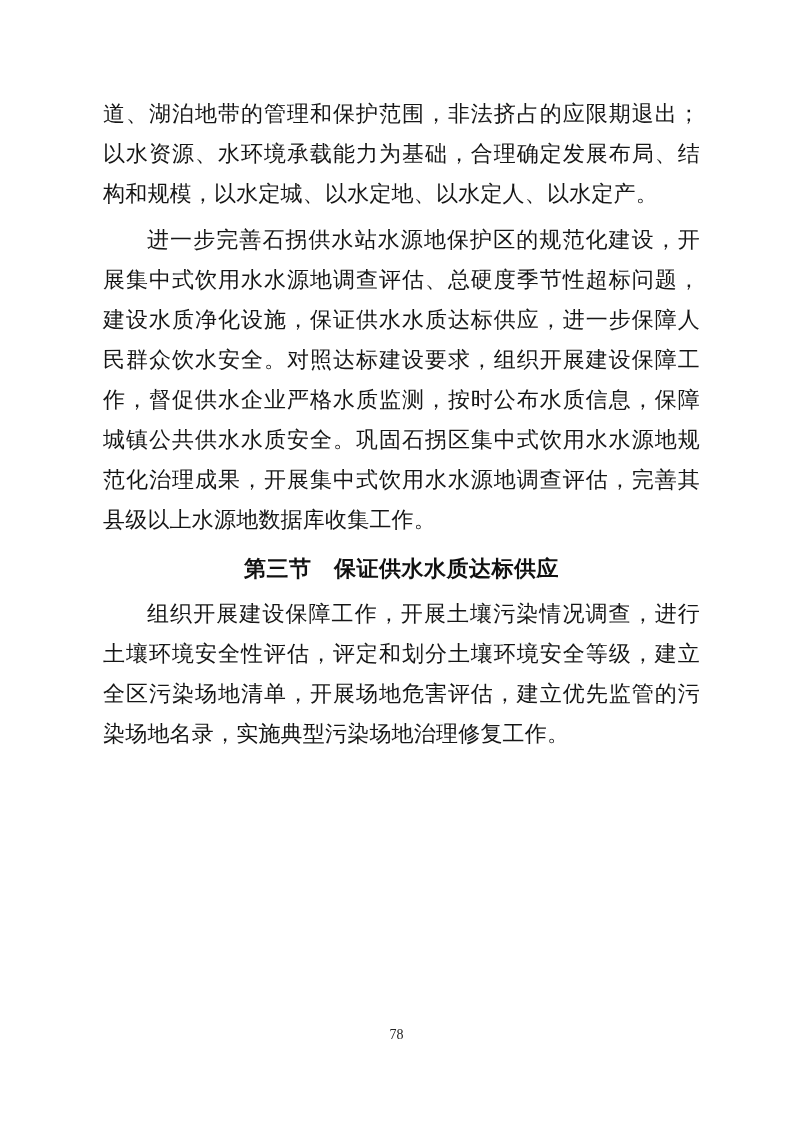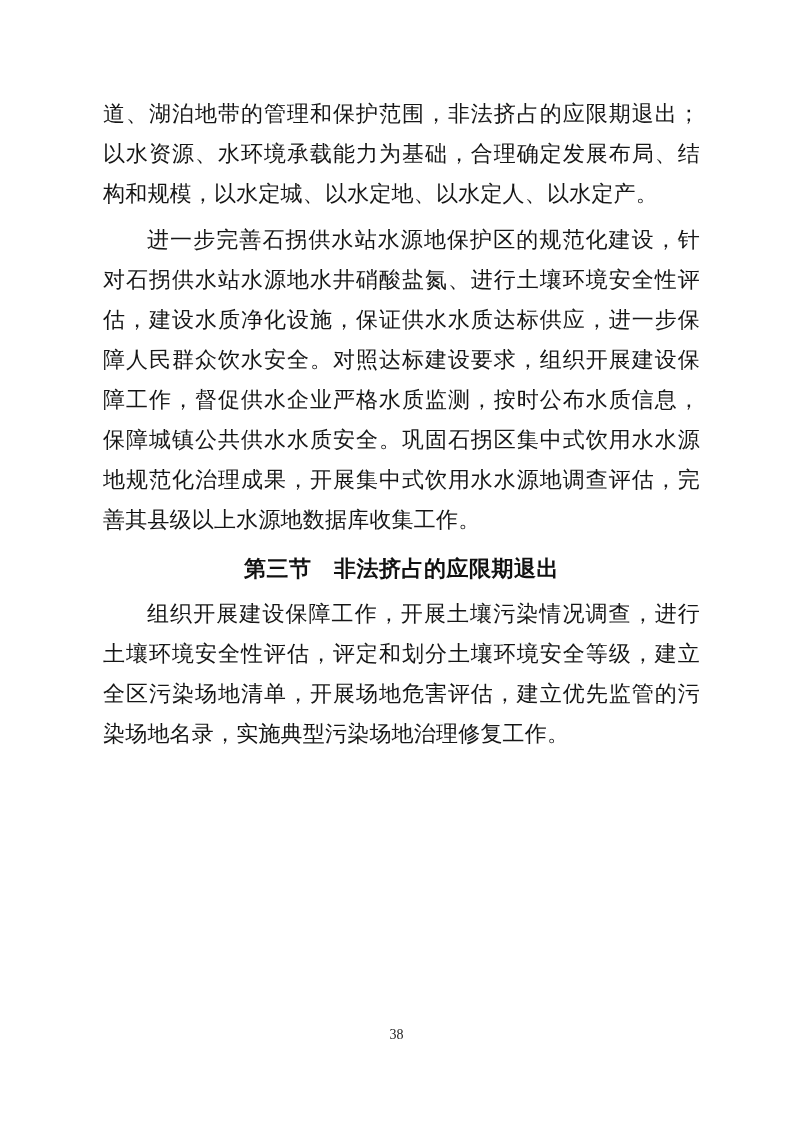--- a/index.html
+++ b/index.html
@@ -54,18 +54,18 @@
     line-height: 18px;
     color: #222222;
   }
 </style>
 </head>
 <body>
 
 <div class="page">
   <div class="content">
     <p class="para">道、湖泊地带的管理和保护范围，非法挤占的应限期退出；以水资源、水环境承载能力为基础，合理确定发展布局、结构和规模，以水定城、以水定地、以水定人、以水定产。</p>
-    <p class="para indent">进一步完善石拐供水站水源地保护区的规范化建设，针对石拐供水站水源地水井硝酸盐氮、进行土壤环境安全性评估，建设水质净化设施，保证供水水质达标供应，进一步保障人民群众饮水安全。对照达标建设要求，组织开展建设保障工作，督促供水企业严格水质监测，按时公布水质信息，保障城镇公共供水水质安全。巩固石拐区集中式饮用水水源地规范化治理成果，开展集中式饮用水水源地调查评估，完善其县级以上水源地数据库收集工作。</p>
-    <h2 class="section-heading">第三节　非法挤占的应限期退出</h2>
+    <p class="para indent">进一步完善石拐供水站水源地保护区的规范化建设，开展集中式饮用水水源地调查评估、总硬度季节性超标问题，建设水质净化设施，保证供水水质达标供应，进一步保障人民群众饮水安全。对照达标建设要求，组织开展建设保障工作，督促供水企业严格水质监测，按时公布水质信息，保障城镇公共供水水质安全。巩固石拐区集中式饮用水水源地规范化治理成果，开展集中式饮用水水源地调查评估，完善其县级以上水源地数据库收集工作。</p>
+    <h2 class="section-heading">第三节　保证供水水质达标供应</h2>
     <p class="para indent">组织开展建设保障工作，开展土壤污染情况调查，进行土壤环境安全性评估，评定和划分土壤环境安全等级，建立全区污染场地清单，开展场地危害评估，建立优先监管的污染场地名录，实施典型污染场地治理修复工作。</p>
   </div>
-  <div class="page-number">38</div>
+  <div class="page-number">78</div>
 </div>
 
 </body></html>

